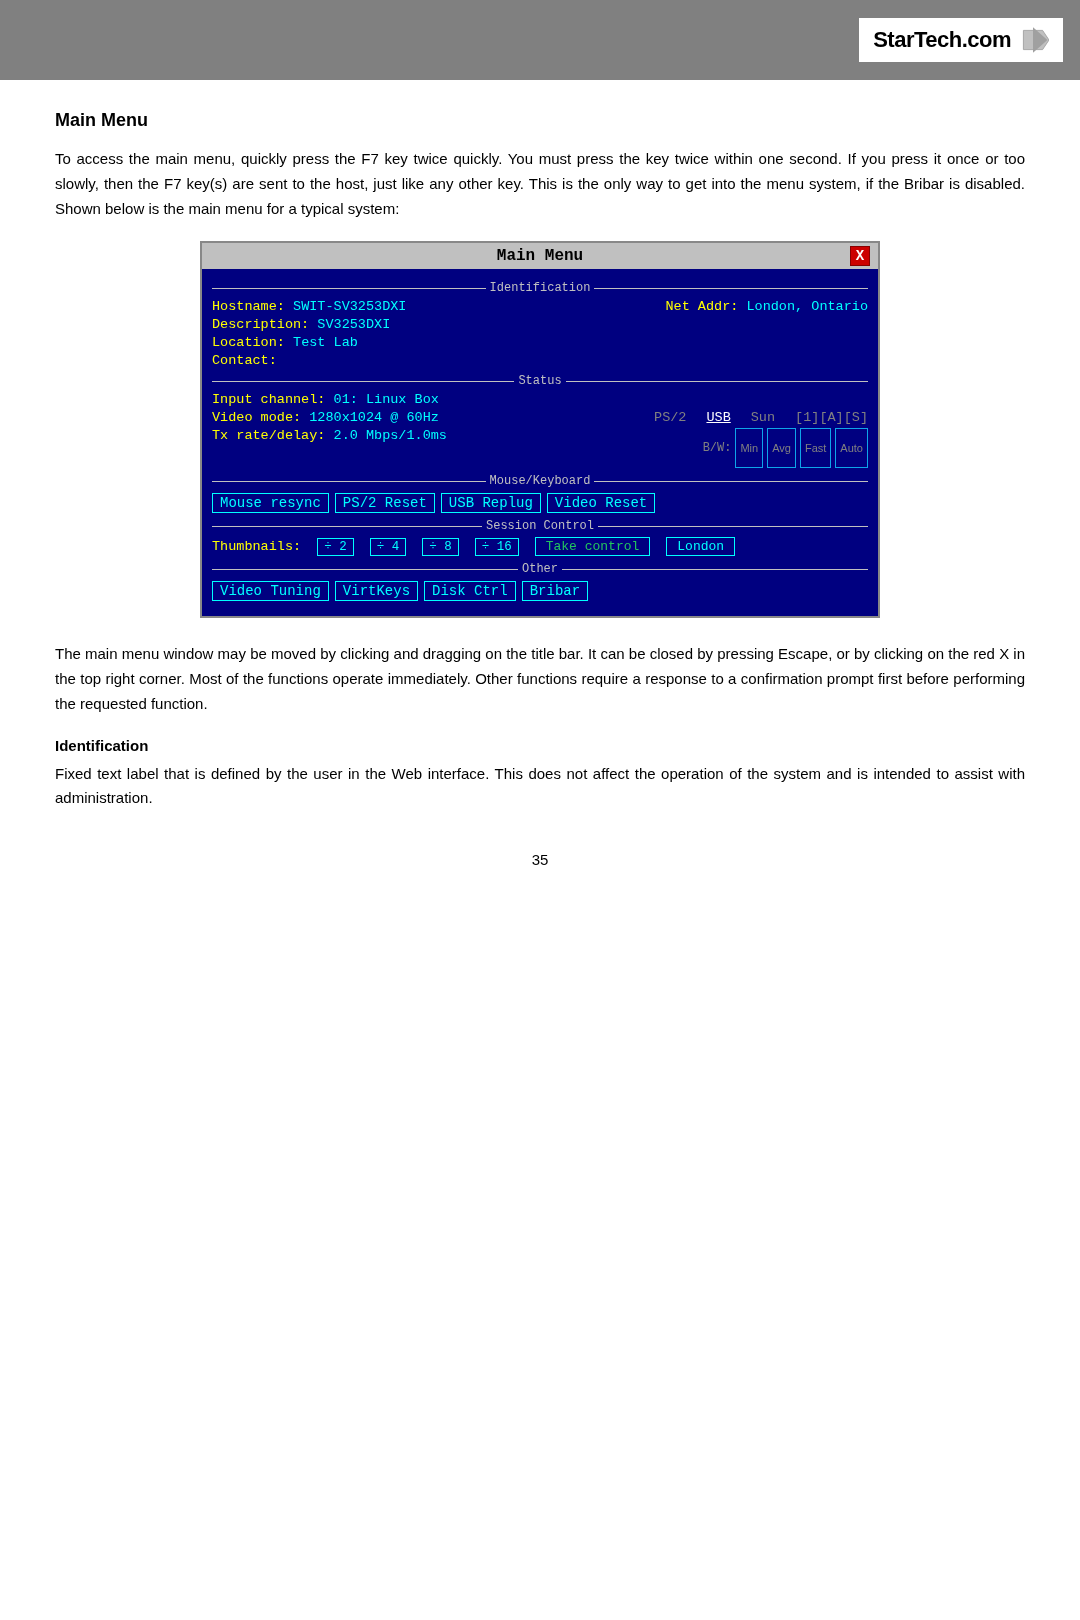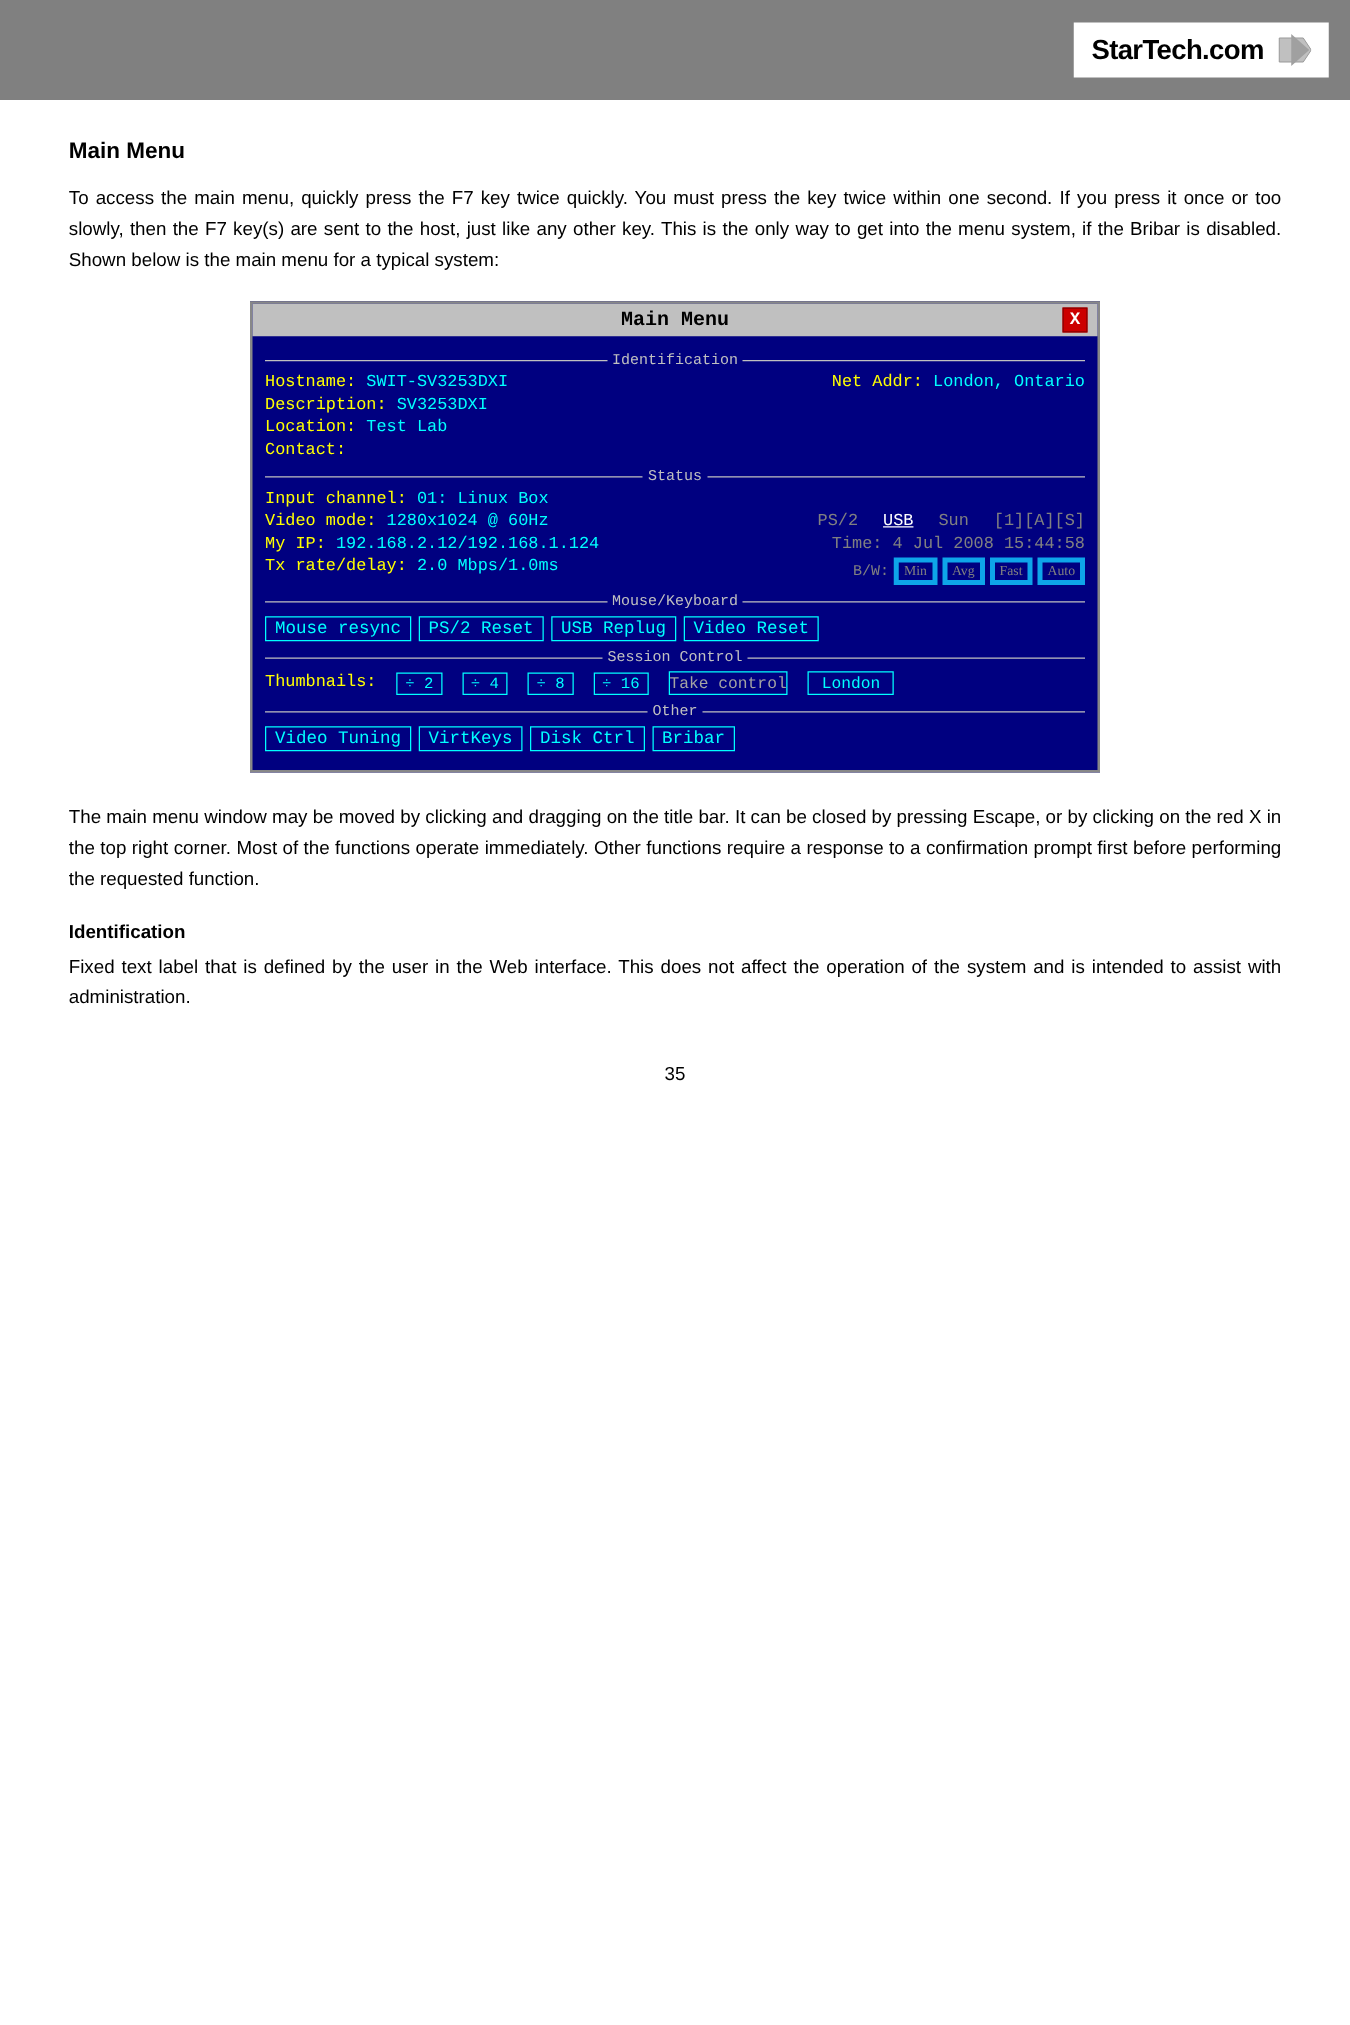--- a/index.html
+++ b/index.html
@@ -175,25 +175,25 @@
     }
 
     .bw-btn-row {
       display: flex;
       align-items: center;
       gap: 4px;
       font-size: 12px;
     }
 
     .bw-btn {
-      border: 4px solid #0ea5e9;
+      border: 1px solid #0ea5e9;
       color: #808080;
       background: transparent;
-      padding: 1px 4px;
-      font-family: Liberation Serif, serif;
+      padding: 13px 4px;
+      font-family: Liberation Sans, sans-serif;
       font-size: 11px;
       cursor: pointer;
     }
 
     .thumbnails-row {
       display: flex;
       align-items: center;
       gap: 16px;
       flex-wrap: wrap;
     }
@@ -203,23 +203,23 @@
       color: #00ffff;
       background: transparent;
       padding: 1px 6px;
       font-family: 'Courier New', Courier, monospace;
       font-size: 12.5px;
       cursor: pointer;
     }
 
     .take-control-btn {
       border: 1px solid #00ffff;
-      color: #a3a3a3;
+      color: #22c55e;
       background: transparent;
-      padding: 1px 0;
+      padding: 1px 10px;
       font-family: 'Courier New', Courier, monospace;
       font-size: 13px;
       cursor: pointer;
     }
 
     .logout-btn {
       border: 1px solid #00ffff;
       color: #00ffff;
       background: transparent;
       padding: 1px 10px;
@@ -327,30 +327,20 @@
             <span class="label-gray">PS/2</span>
             <span class="label-white"> </span>
             <span class="label-white" style="text-decoration:underline;">USB</span>
             <span class="label-gray"> </span>
             <span class="label-gray">Sun</span>
             <span class="label-gray"> </span>
             <span class="label-gray">[1][A][S]</span>
           </span>
         </div>
 
-        <div class="menu-row two-col">
-          <span>
-            <span class="label-yellow">My IP:</span>
-            <span class="label-cyan">192.168.2.12/192.168.1.124</span>
-          </span>
-          <span>
-            <span class="label-gray">Time:</span>
-            <span class="label-gray">4 Jul 2008 15:44:58</span>
-          </span>
-        </div>
 
         <div class="menu-row two-col">
           <span>
             <span class="label-yellow">Tx rate/delay:</span>
             <span class="label-cyan">2.0 Mbps/1.0ms</span>
           </span>
           <span class="bw-btn-row">
             <span class="label-gray">B/W:</span>
             <button class="bw-btn">Min</button>
             <button class="bw-btn">Avg</button>

